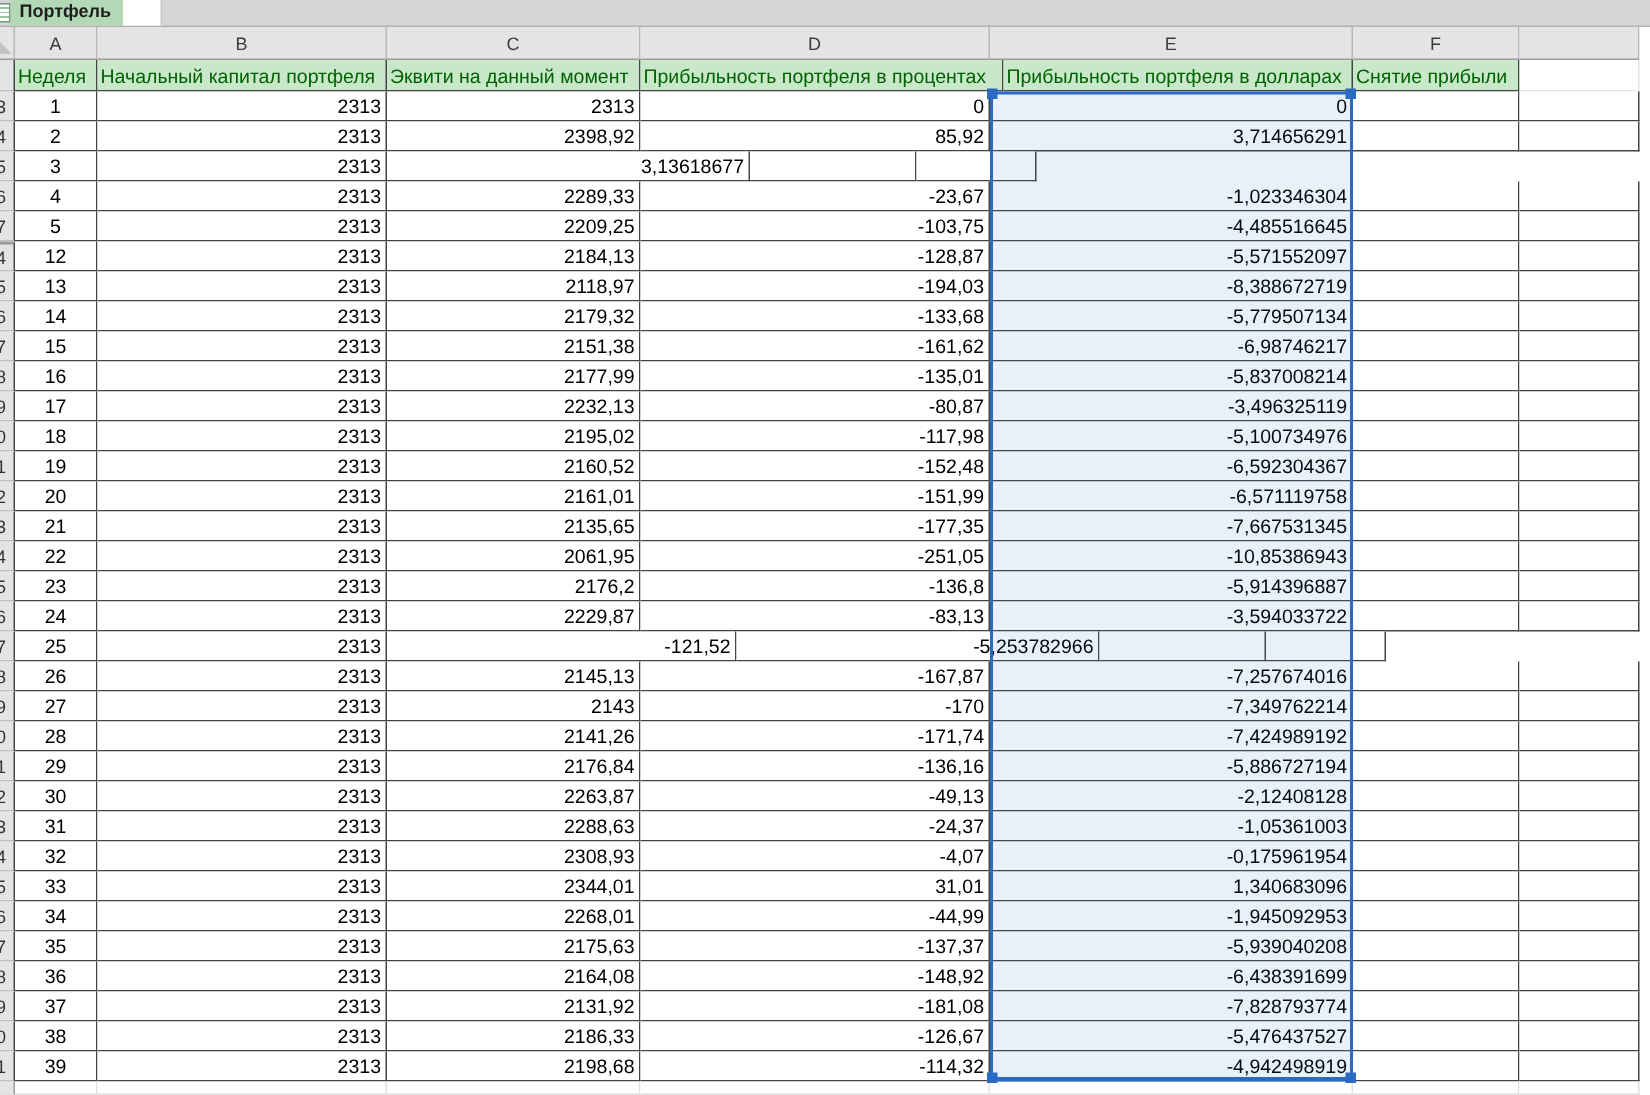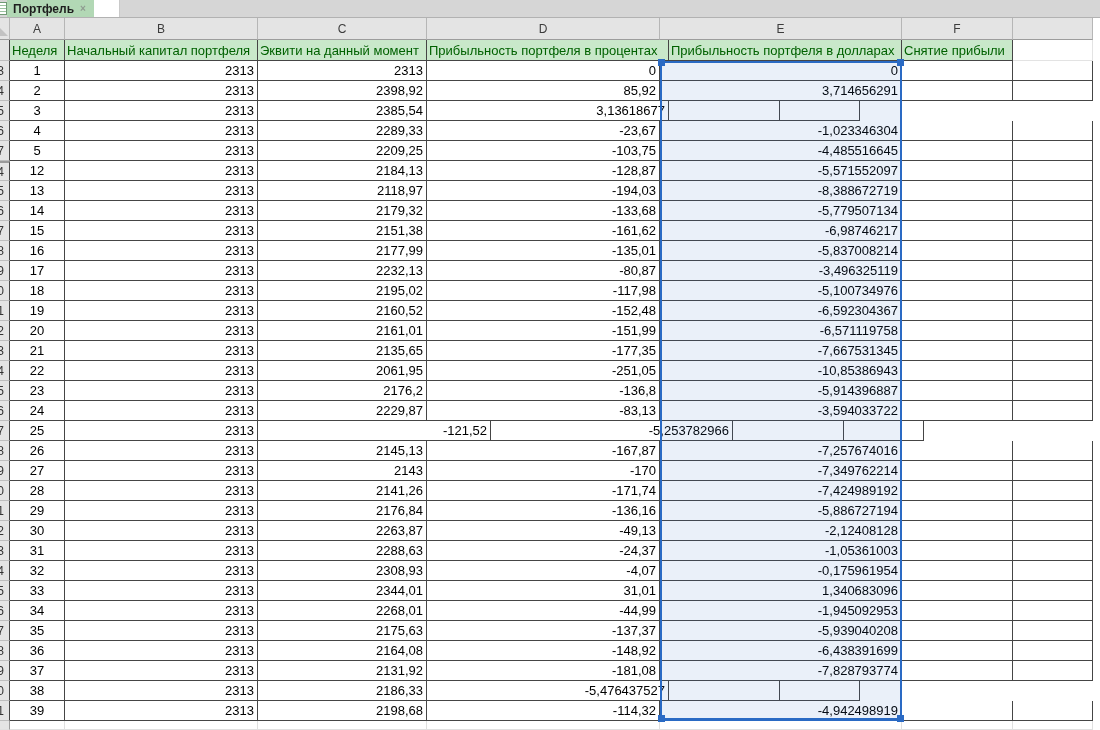--- a/index.html
+++ b/index.html
@@ -6,21 +6,21 @@
   html, body { width: 1100px; height: 730px; overflow: hidden; }
   body { position: relative; font-family: "Liberation Sans", sans-serif; background: #fff; }
 
   
   .tabbar { height: 18px; background: #d6d6d6; border-bottom: 1px solid #b2b2b2;
             display: flex; align-items: stretch; }
   .doc-icon { width: 9px; margin-left: -2px; margin-top: 2px; height: 13px;
               border: 1px solid #6f9a74; background:
               repeating-linear-gradient(#fff 0 2px, #9cc2a0 2px 3px); }
   .tab-active { background: #b2d8b5; display: flex; align-items: center; gap: 6px;
-                padding: 0 8px 0 6px; font-size: 12px; font-weight: bold; color: #1e1e1e; }
+                padding: 0 8px 0 6px; font-size: 12px; font-weight: bold; color: #1e1e1e; flex-direction: column; }
   .tab-close { font-size: 10px; font-weight: bold; color: #8f9b90; line-height: 1; }
   .tab-blank { width: 26px; background: #ffffff; border-right: 1px solid #c9c9c9; }
 
   
   .colstrip { height: 22px; display: flex; }
   .colstrip .hcell { background: #e4e4e4; border-right: 1px solid #b6b6b6;
                      border-bottom: 1px solid #9c9c9c; font-size: 12px; color: #3c3c3c;
                      display: flex; align-items: center; justify-content: center; }
   .colstrip .corner { position: relative; overflow: hidden; }
   .corner-tri { position: absolute; right: 1px; bottom: 3px; width: 0; height: 0;
@@ -130,21 +130,20 @@
     <div class="cell w-f"></div>
     <div class="cell faint w-g"></div>
   </div>
 
   <div class="row">
     <div class="gutter w-gut">
         <span>5</span>
       </div>
     <div class="cell ctr w-a">3</div>
     <div class="cell num w-b">2313</div>
-    <div class="cell num w-c">2385,54</div>
     <div class="cell num w-e">3,13618677</div>
     <div class="cell w-f"></div>
     <div class="cell faint w-g"></div>
   </div>
 
   <div class="row">
     <div class="gutter w-gut">
         <span>6</span>
       </div>
     <div class="cell ctr w-a">4</div>
@@ -506,20 +505,21 @@
     <div class="cell faint w-g"></div>
   </div>
 
   <div class="row">
     <div class="gutter w-gut">
         <span>40</span>
       </div>
     <div class="cell ctr w-a">38</div>
     <div class="cell num w-b">2313</div>
     <div class="cell num w-c">2186,33</div>
+    <div class="cell num w-d">-126,67</div>
     <div class="cell num w-e">-5,476437527</div>
     <div class="cell w-f"></div>
     <div class="cell faint w-g"></div>
   </div>
 
   <div class="row">
     <div class="gutter w-gut">
         <span>41</span>
       </div>
     <div class="cell ctr w-a">39</div>

